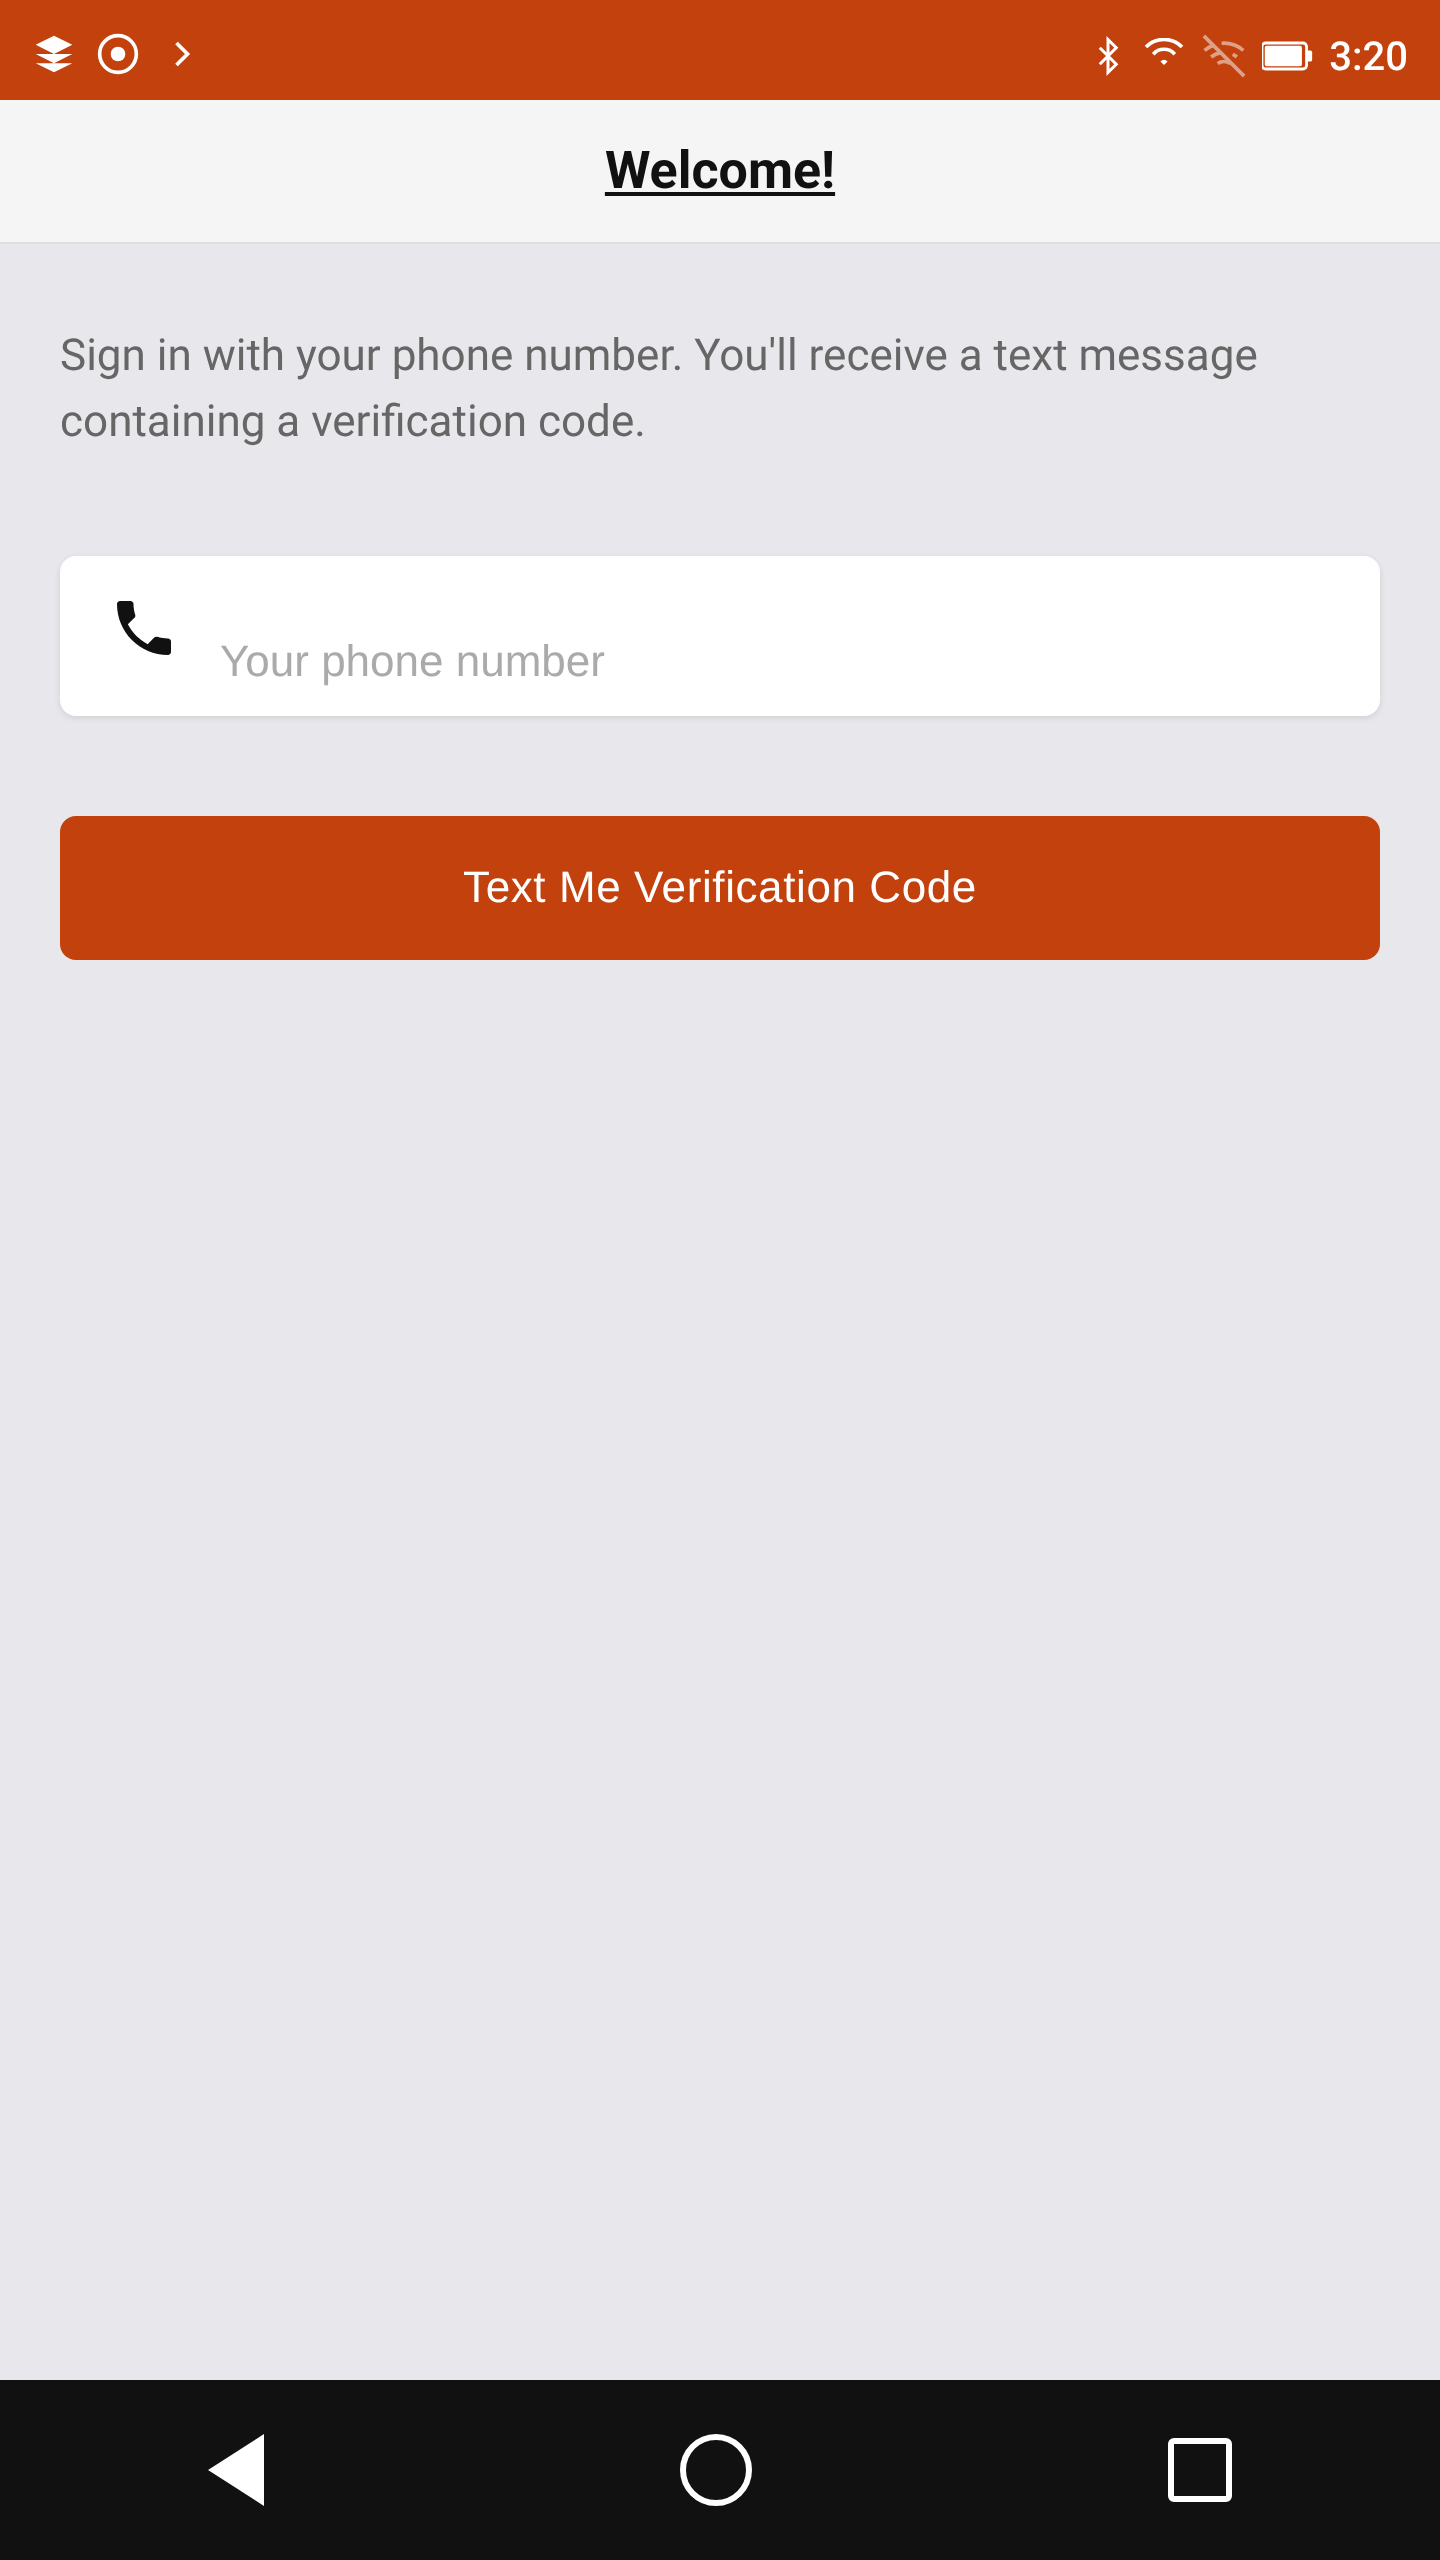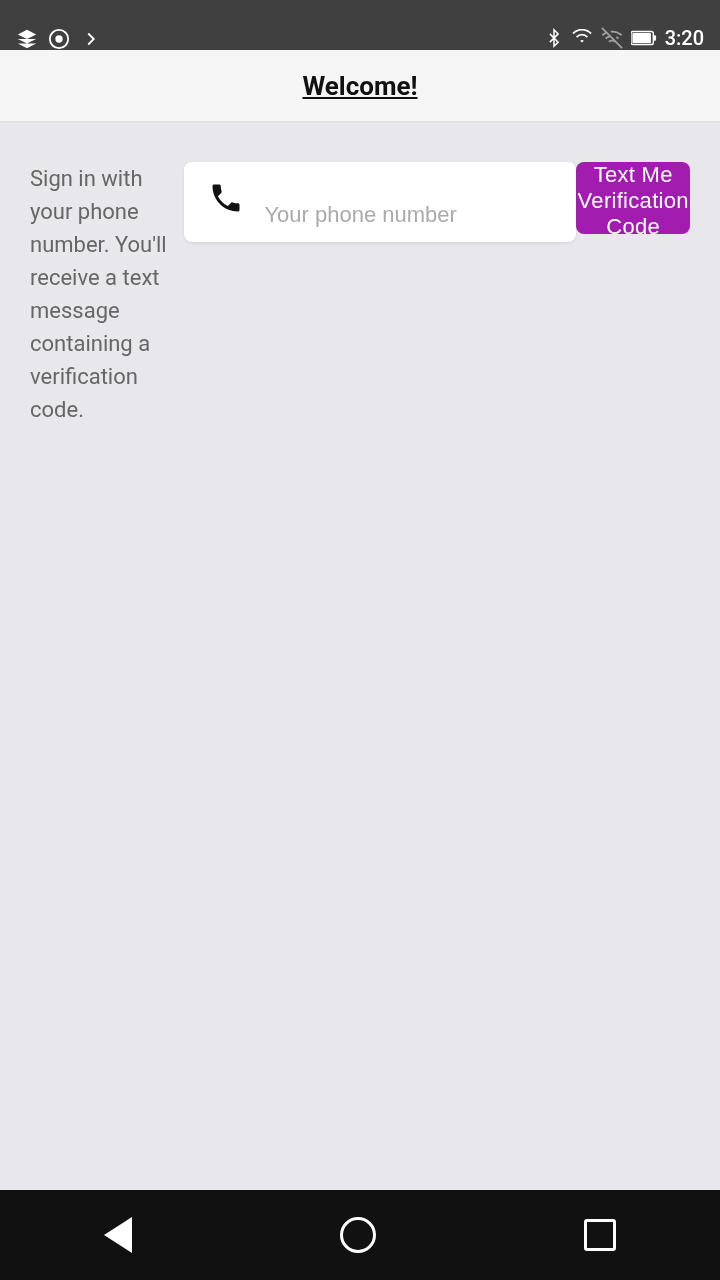--- a/index.html
+++ b/index.html
@@ -12,25 +12,25 @@
       font-family: 'Roboto', Arial, sans-serif;
       display: flex;
       flex-direction: column;
       overflow: hidden;
     }
 
     
     .status-bar {
       width: 100%;
       height: 50px;
-      background: #404040;
-      display: flex;
-      align-items: flex-end;
+      background: #c2410c;
+      display: flex;
+      align-items: flex-start;
       justify-content: space-between;
-      padding: 0 16px;
+      padding: 16px 16px;
       flex-shrink: 0;
     }
 
     .status-bar-left {
       display: flex;
       align-items: center;
       gap: 10px;
     }
 
     .status-bar-right {
@@ -63,21 +63,21 @@
       color: #111;
       text-decoration: underline;
     }
 
     
     .main-content {
       flex: 1;
       background: #e8e8ec;
       padding: 40px 30px 30px 30px;
       display: flex;
-      flex-direction: row;
+      flex-direction: column;
     }
 
     .sign-in-description {
       font-size: 22px;
       color: #666;
       line-height: 1.5;
       margin-bottom: 50px;
     }
 
     
@@ -111,21 +111,21 @@
     }
 
     .phone-input::placeholder {
       color: #aaa;
     }
 
     
     .verify-button {
       width: 100%;
       height: 72px;
-      background: #a21caf;
+      background: #c2410c;
       border: none;
       border-radius: 8px;
       color: white;
       font-size: 22px;
       font-weight: 500;
       cursor: pointer;
       letter-spacing: 0.3px;
     }
 
     

